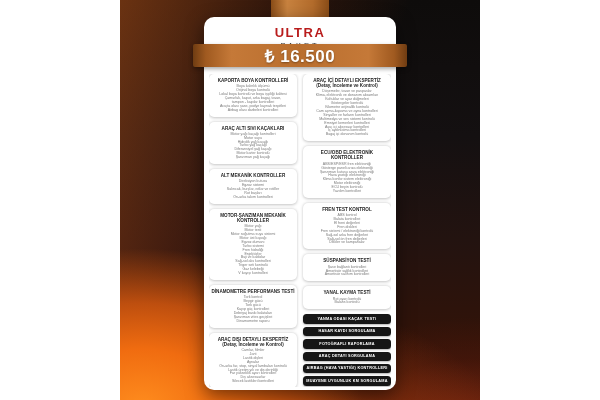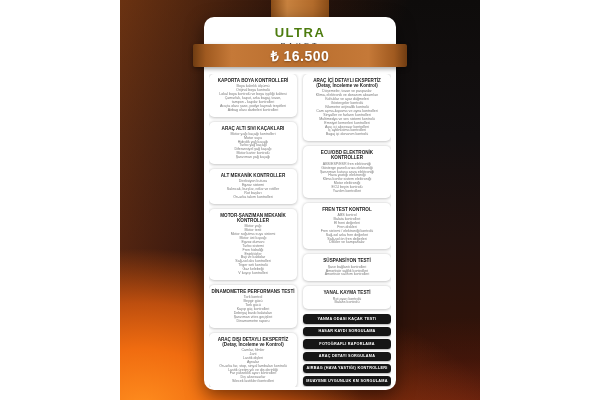--- a/index.html
+++ b/index.html
@@ -23,29 +23,29 @@
   .ribbon-tab{
     position:absolute;left:271px;top:0;width:58px;height:26px;z-index:1;
     background:linear-gradient(90deg,#8a4d18 0%,#c8823f 28%,#b36c2c 72%,#8a4d18 100%);
   }
   .card{
     position:absolute;left:204px;top:17px;width:192px;height:373px;z-index:2;
     background:#ffffff;border-radius:10px;
     box-shadow:0 6px 18px rgba(0,0,0,.5);
   }
   .card-header{padding-top:8px;text-align:center;}
-  .pkg-name{font-size:13px;font-weight:800;letter-spacing:1.5px;color:#4d7c0f;}
+  .pkg-name{font-size:13px;font-weight:800;letter-spacing:1.5px;color:#b91c1c;}
   .pkg-type{font-size:7.5px;letter-spacing:3px;color:#3c3c3c;margin-top:1px;}
   .ribbon{
     position:absolute;left:-11px;top:27px;width:214px;height:23px;z-index:3;
     background:linear-gradient(90deg,#6f3c12 0%,#a05a20 6%,#c57938 18%,#b96e2e 50%,#c57938 82%,#a05a20 94%,#6f3c12 100%);
     border-radius:2px;display:flex;align-items:center;justify-content:center;
     box-shadow:0 2px 4px rgba(0,0,0,.35);
   }
-  .price{color:#ffffff;font-size:14px;font-weight:800;letter-spacing:.5px;text-shadow:0 1px 2px rgba(0,0,0,.35);}
+  .price{color:#ffffff;font-size:17px;font-weight:800;letter-spacing:.5px;text-shadow:0 1px 2px rgba(0,0,0,.35);}
   .cols{
     position:absolute;top:57px;left:5px;right:5px;bottom:3px;
     display:flex;gap:6px;overflow:hidden;
   }
   .col{flex:1;min-width:0;}
   .panel{
     background:#ffffff;border-radius:5px;
     box-shadow:0 0.5px 3px rgba(40,40,40,.28);
     padding:4px 2px 4px;margin-bottom:5px;text-align:center;
   }

